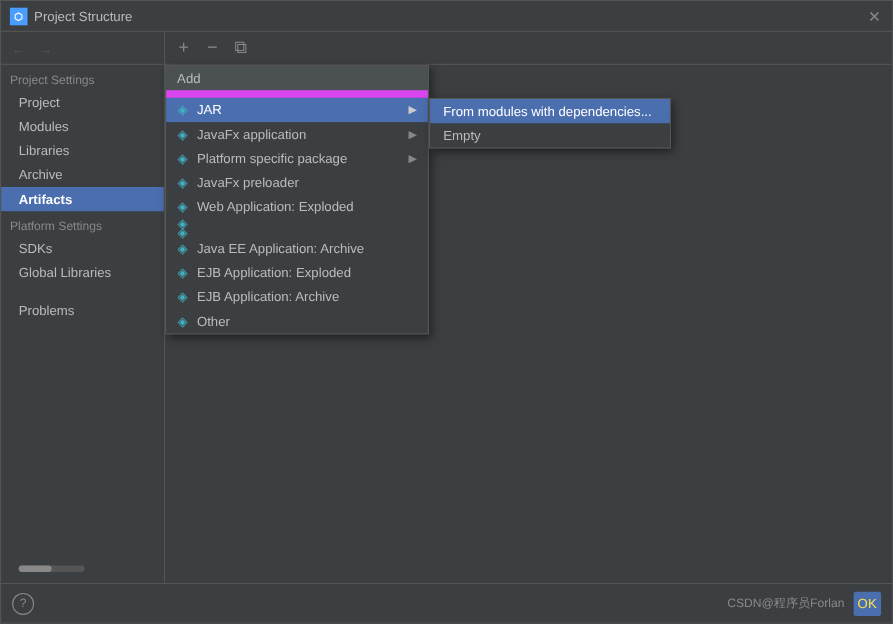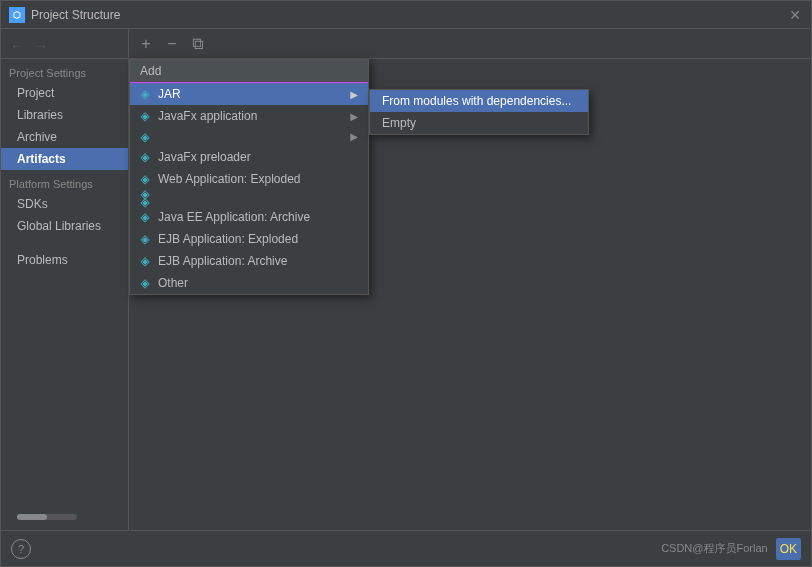--- a/index.html
+++ b/index.html
@@ -63,21 +63,21 @@
     }
 
     .content {
       display: flex;
       flex: 1;
       overflow: hidden;
     }
 
     
     .sidebar {
-      width: 128px;
+      width: 149px;
       background: #3c3f41;
       border-right: 1px solid #555;
       display: flex;
       flex-direction: column;
       flex-shrink: 0;
     }
 
     .nav-toolbar {
       height: 30px;
       display: flex;
@@ -163,21 +163,21 @@
       border: 1px solid #555;
       min-width: 240px;
       box-shadow: 3px 3px 8px rgba(0,0,0,0.5);
     }
 
     .dropdown-header {
       background: #4b5052;
       padding: 4px 10px;
       color: #bbbbbb;
       font-size: 12px;
-      border-bottom: 1px solid #d946ef;
+      border-bottom: 7px solid #d946ef;
     }
 
     .dropdown-item {
       padding: 4px 10px 4px 28px;
       color: #bbbbbb;
       cursor: pointer;
       display: flex;
       align-items: center;
       gap: 6px;
       position: relative;
@@ -314,20 +314,23 @@
           <span>→</span>
         </div>
       </div>
 
       <div class="section-label">Project Settings</div>
 
       <div class="nav-item">
         <span>Project</span>
       </div>
       <div class="nav-item">
+        <span>Modules</span>
+      </div>
+      <div class="nav-item">
         <span>Libraries</span>
       </div>
       <div class="nav-item">
         <span>Archive</span>
       </div>
       <div class="nav-item active">
         <span>Artifacts</span>
       </div>
 
       <div class="section-label">Platform Settings</div>
@@ -373,20 +376,21 @@
             <span>JAR</span>
             <span class="arrow">▶</span>
           </div>
           <div class="dropdown-item">
             <span class="item-icon" style="color:#40b0c0;">◈</span>
             <span>JavaFx application</span>
             <span class="arrow">▶</span>
           </div>
           <div class="dropdown-item">
             <span class="item-icon" style="color:#40b0c0;">◈</span>
+            <span>Platform specific package</span>
             <span class="arrow">▶</span>
           </div>
           <div class="dropdown-item">
             <span class="item-icon" style="color:#40b0c0;">◈</span>
             <span>JavaFx preloader</span>
           </div>
           <div class="dropdown-item">
             <span class="item-icon" style="color:#40b0c0;">◈</span>
             <span>Web Application: Exploded</span>
           </div>

